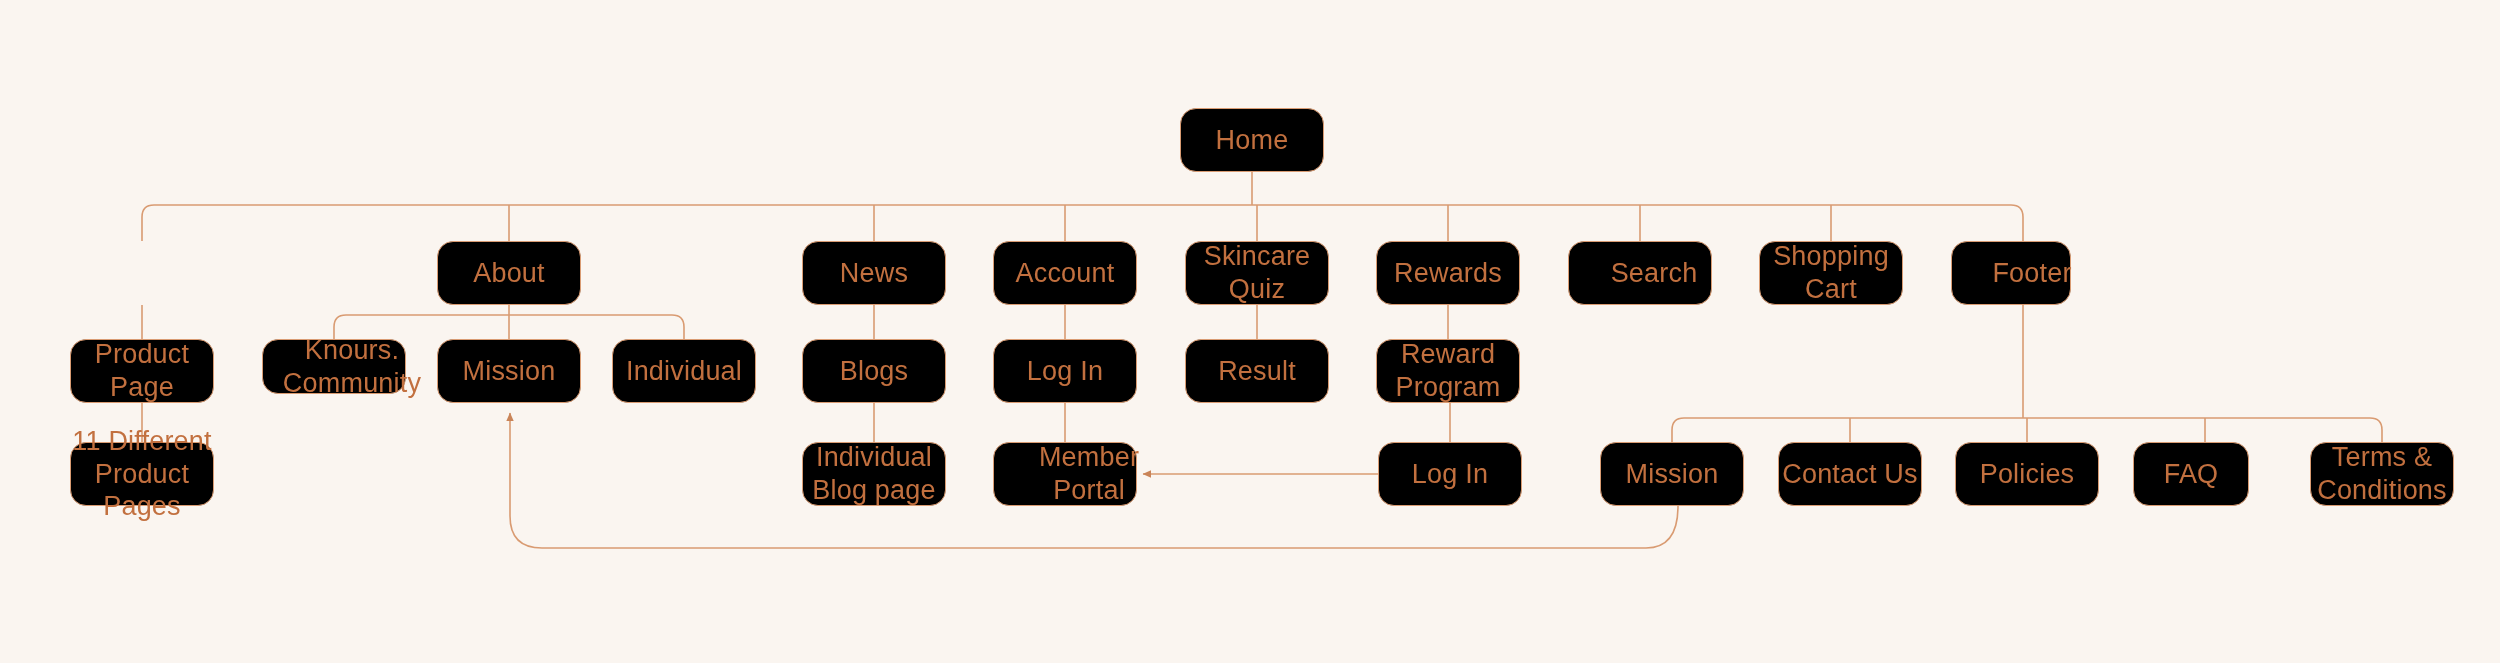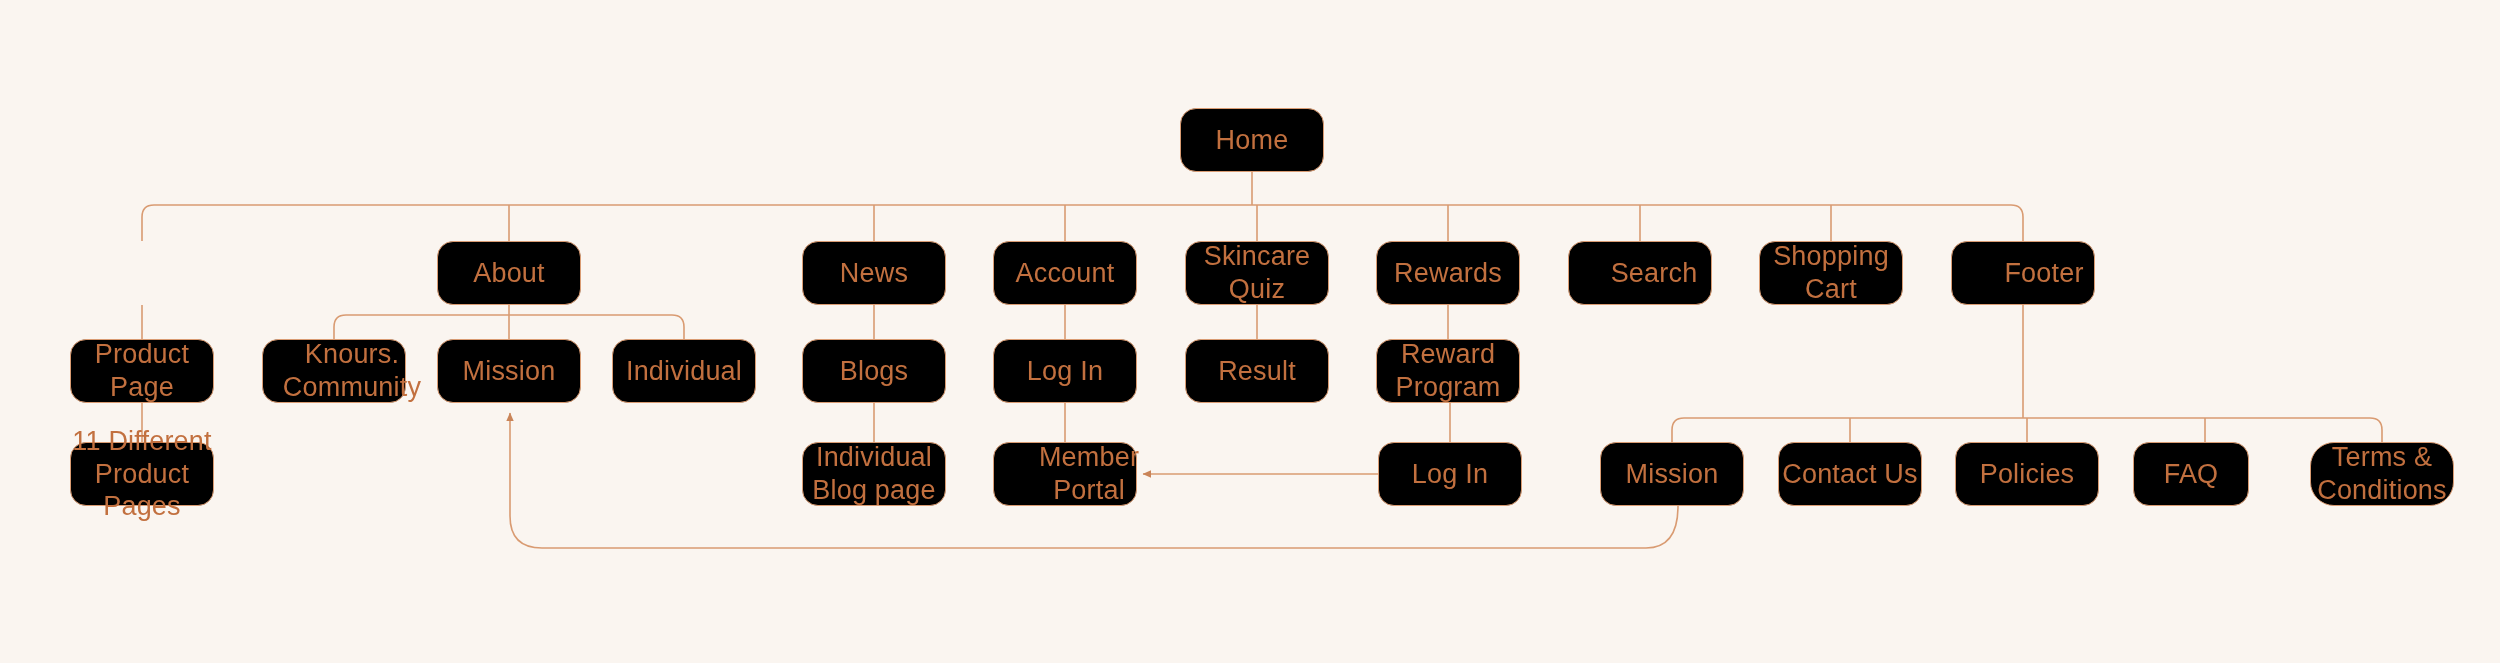--- a/index.html
+++ b/index.html
@@ -87,41 +87,41 @@
 
   <div class="node" style="left:437px;top:241px;width:144px;height:64px;">About</div>
   <div class="node" style="left:802px;top:241px;width:144px;height:64px;">News</div>
   <div class="node" style="left:993px;top:241px;width:144px;height:64px;">Account</div>
   <div class="node" style="left:1185px;top:241px;width:144px;height:64px;">Skincare
 Quiz</div>
   <div class="node" style="left:1376px;top:241px;width:144px;height:64px;">Rewards</div>
   <div class="node" style="left:1568px;top:241px;width:144px;height:64px;padding-left:28px;">Search</div>
   <div class="node" style="left:1759px;top:241px;width:144px;height:64px;">Shopping
 Cart</div>
-  <div class="node" style="left:1951px;top:241px;width:144px;height:64px;padding-left:42px;">Footer</div>
+  <div class="node" style="left:1951px;top:241px;width:120px;height:64px;padding-left:42px;">Footer</div>
 
   <div class="node" style="left:70px;top:339px;width:144px;height:64px;">Product
 Page</div>
-  <div class="node" style="left:262px;top:339px;width:144px;height:64px;padding-left:36px;">Knours.
+  <div class="node" style="left:262px;top:339px;width:144px;height:55px;padding-left:36px;">Knours.
 Community</div>
   <div class="node" style="left:437px;top:339px;width:144px;height:64px;">Mission</div>
   <div class="node" style="left:612px;top:339px;width:144px;height:64px;">Individual</div>
   <div class="node" style="left:802px;top:339px;width:144px;height:64px;">Blogs</div>
   <div class="node" style="left:993px;top:339px;width:144px;height:64px;">Log In</div>
   <div class="node" style="left:1185px;top:339px;width:144px;height:64px;">Result</div>
   <div class="node" style="left:1376px;top:339px;width:144px;height:64px;">Reward
 Program</div>
 
   <div class="node" style="left:70px;top:442px;width:144px;height:64px;">11 Different
 Product Pages</div>
   <div class="node" style="left:802px;top:442px;width:144px;height:64px;">Individual
 Blog page</div>
   <div class="node" style="left:993px;top:442px;width:144px;height:64px;padding-left:48px;">Member
 Portal</div>
   <div class="node" style="left:1378px;top:442px;width:144px;height:64px;">Log In</div>
   <div class="node" style="left:1600px;top:442px;width:144px;height:64px;">Mission</div>
   <div class="node" style="left:1778px;top:442px;width:144px;height:64px;">Contact Us</div>
   <div class="node" style="left:1955px;top:442px;width:144px;height:64px;">Policies</div>
   <div class="node" style="left:2133px;top:442px;width:116px;height:64px;">FAQ</div>
-  <div class="node" style="left:2310px;top:442px;width:144px;height:64px;border-radius:24px;">Terms &amp;
+  <div class="node" style="left:2310px;top:442px;width:144px;height:64px;">Terms &amp;
 Conditions</div>
 
 </div>
 
 </body></html>

